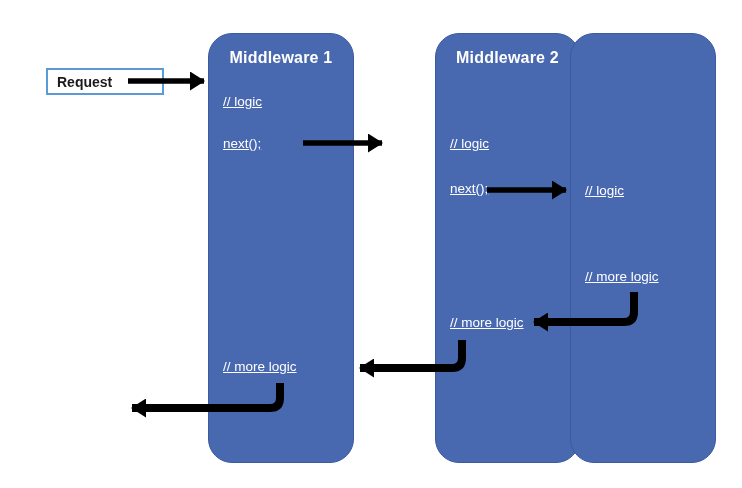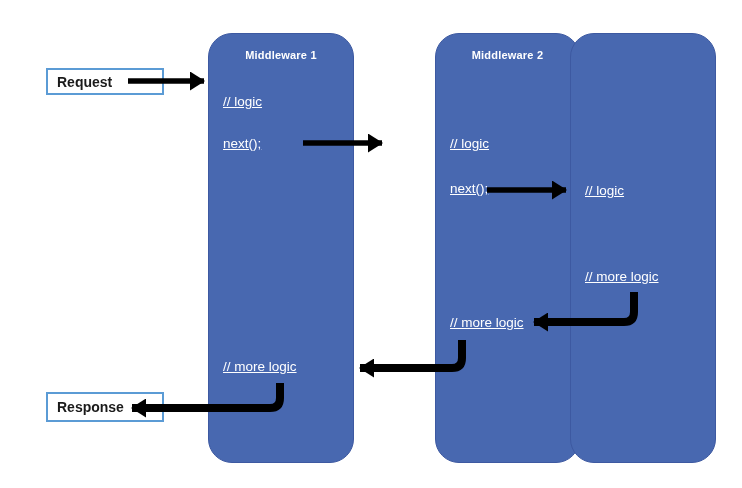--- a/index.html
+++ b/index.html
@@ -23,21 +23,21 @@
     color: var(--box_text, #ffffff);
     z-index: 1;
   }
   #mw1 { left: 208px; }
   #mw2 { left: 388px; width: 145px; margin-left: 47px; }
   #mw3 { left: 570px; }
   .mw-title {
     position: absolute;
     top: 15px; left: 0; right: 0;
     text-align: center;
-    font-size: 11px;
+    font-size: 16px;
     font-weight: 700;
     letter-spacing: 0.2px;
   }
   .code-line {
     position: absolute;
     left: 14px;
     font-size: 13.5px;
     line-height: 16px;
     white-space: nowrap;
     text-decoration: underline;
@@ -72,23 +72,20 @@
   .arrows marker path { fill: var(--arrow, #000); stroke: none; }
 </style>
 </head>
 <body>
 
 <div class="canvas">
 
   <div class="io-box" id="request-box">
     <span>Request</span>
   </div>
-  <div class="io-box" id="response-box">
-    <span>Response</span>
-  </div>
 
   <div class="mw-box" id="mw1">
     <div class="mw-title">Middleware 1</div>
     <div class="code-line" style="top:60px">// logic</div>
     <div class="code-line" style="top:102px">next();</div>
     <div class="code-line" style="top:325px">// more logic</div>
   </div>
 
   <div class="mw-box" id="mw2">
     <div class="mw-title">Middleware 2</div>

